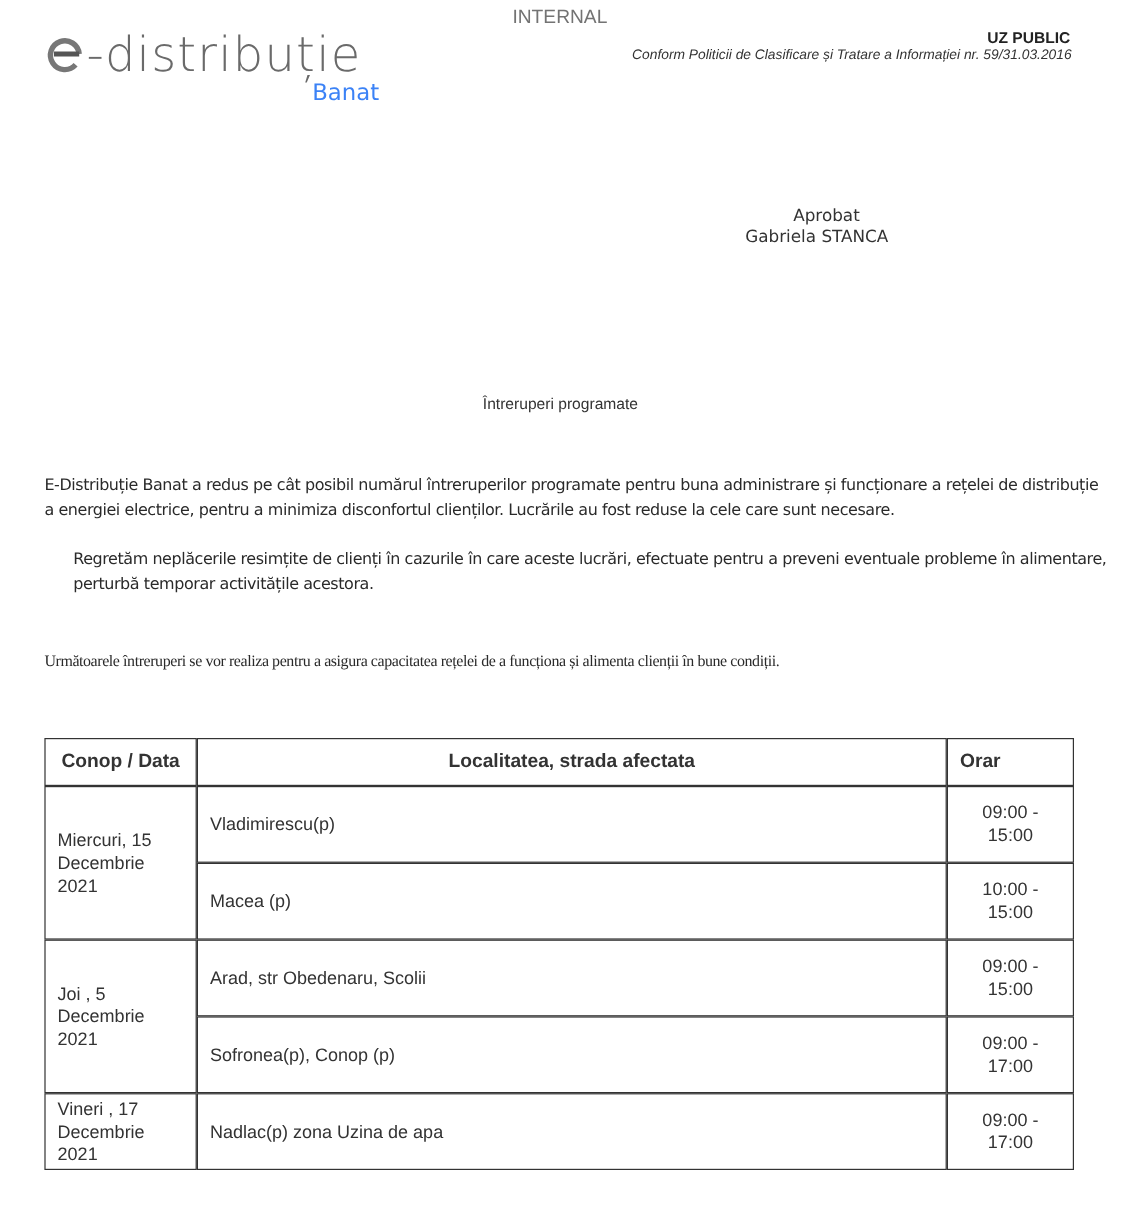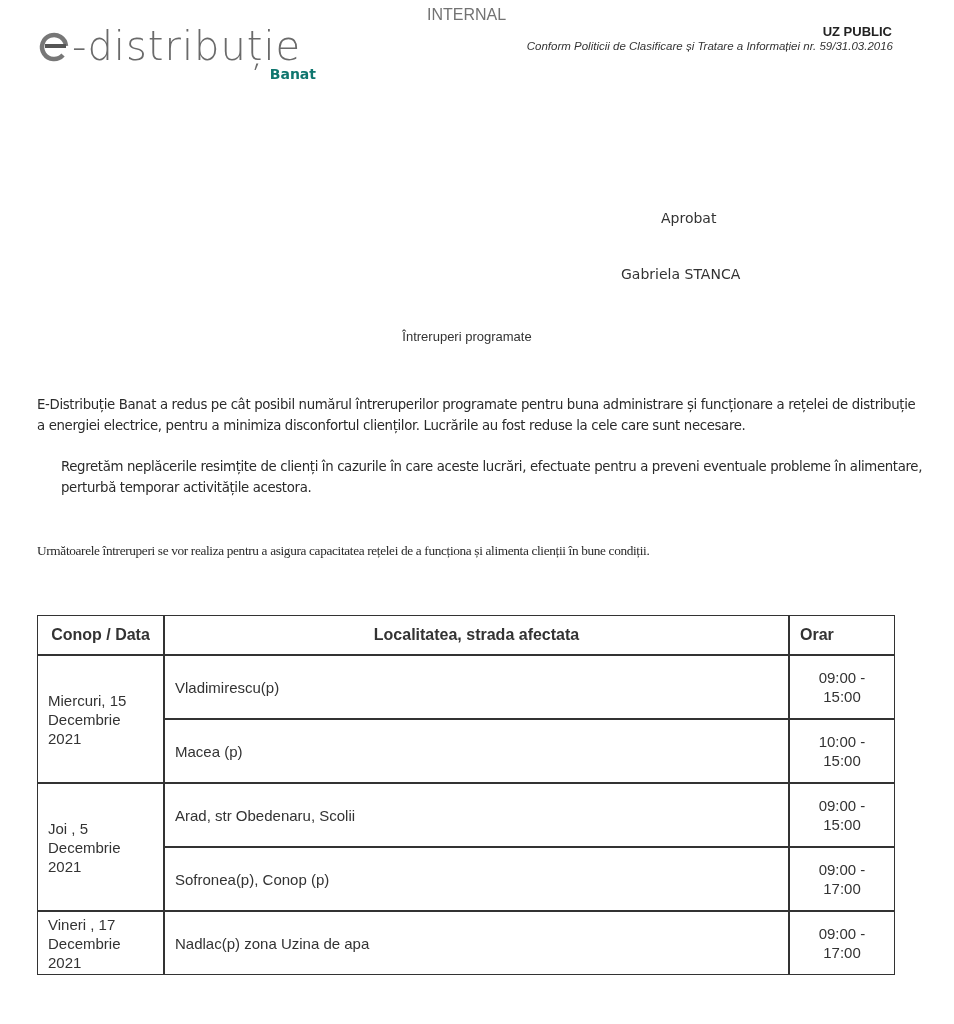--- a/index.html
+++ b/index.html
@@ -13,30 +13,30 @@
       font-family: "DejaVu Sans", sans-serif; font-weight: 200;
       font-size: 40px; color: #6a6a6a; letter-spacing: 1px; line-height: 56px;
       white-space: nowrap;
     }
     .logo-e {
       display: inline-block; width: 32px; height: 32px; vertical-align: -3px;
       margin-right: 2px;
     }
     .logo-sub {
       position: absolute; right: 22px; top: 48px;
-      font-family: "DejaVu Sans", sans-serif; font-size: 14px; color: #0f766e; font-weight: 700;
+      font-family: "DejaVu Sans", sans-serif; font-size: 19px; color: #3b82f6; font-weight: 400;
     }
     .internal { position: absolute; left: 427px; top: 6px; font-size: 16px; color: #737373; }
     .uzpublic { position: absolute; right: 62px; top: 24px; font-size: 13px; font-weight: bold; color: #222; }
     .policy { position: absolute; right: 61px; top: 40px; font-size: 11.5px; font-style: italic; color: #333; }
     .approval {
       position: absolute; left: 621px; top: 171px; width: 230px;
       font-family: "DejaVu Sans", sans-serif; font-size: 14px; line-height: 18px; color: #333;
     }
-    .approval div { white-space: nowrap; margin-top: 38px; }
+    .approval div { white-space: nowrap; }
     .approval .a1 { padding-left: 40px; }
     .title {
       position: absolute; left: 0; width: 934px; top: 329px; text-align: center;
       font-size: 13px; color: #333;
     }
     .para {
       position: absolute; left: 37px; width: 880px;
       font-family: "DejaVu Sans", sans-serif; font-size: 13.3px; line-height: 21px; color: #2a2a2a;
       letter-spacing: -0.35px;
     }

